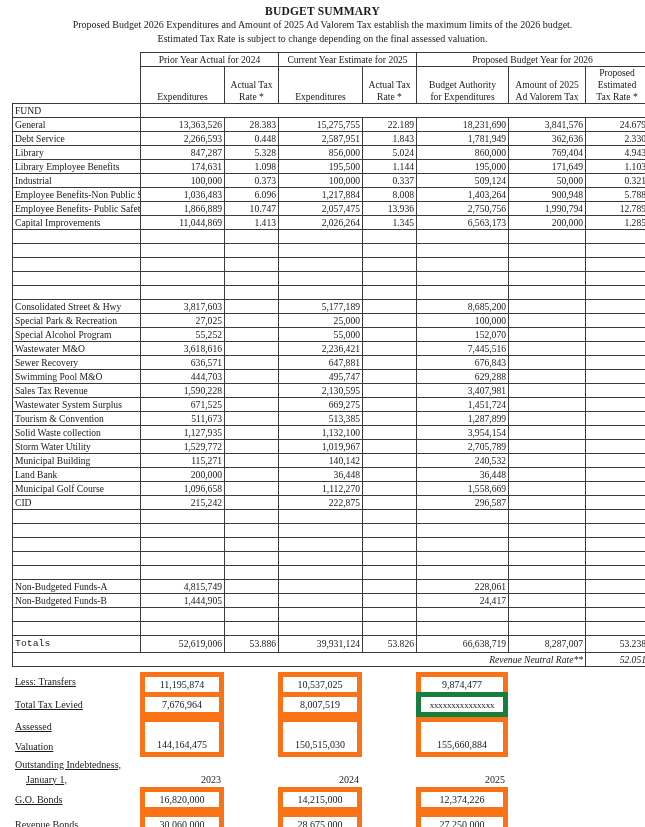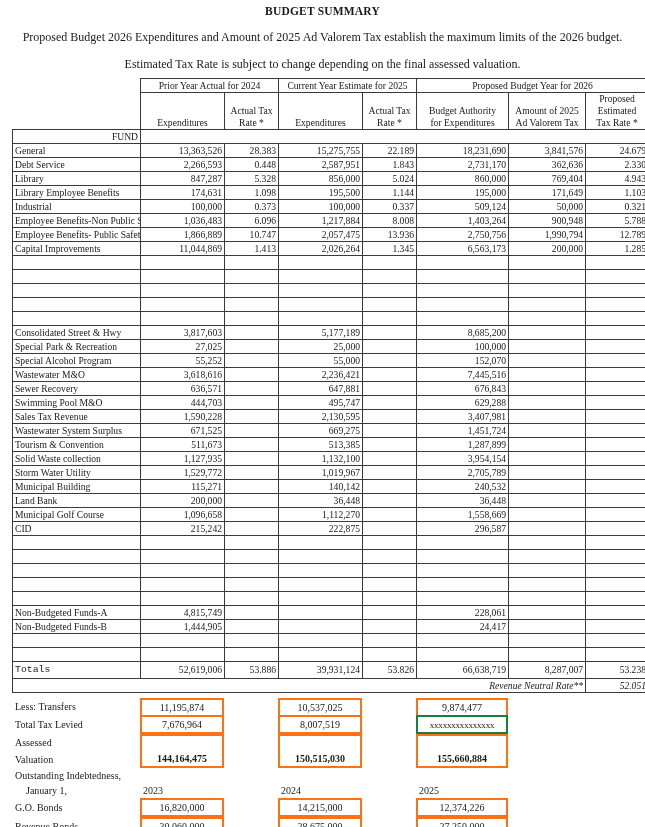--- a/index.html
+++ b/index.html
@@ -24,23 +24,22 @@
 
   
   .title-block { text-align: center; padding-top: 4px; }
   .doc-title {
     font-size: 11.5px;
     font-weight: bold;
     letter-spacing: 0.2px;
     line-height: 14px;
   }
   .doc-sub {
-    font-size: 12px;
+    font-size: 10px;
     line-height: 13.5px;
-    margin-top: 13px;
   }
 
   
   .main-table-wrap { padding: 7px 0 0 12px; }
   table.budget {
     border-collapse: collapse;
     table-layout: fixed;
     width: 621px;
     font-size: 9.6px;
   }
@@ -69,21 +68,21 @@
     height: 15px;
     vertical-align: middle;
   }
   .sub-head {
     text-align: center;
     vertical-align: bottom;
     height: 40px;
     line-height: 11.5px;
   }
   .fund-head {
-    text-align: right;
+    text-align: left;
     vertical-align: bottom;
     height: 14px;
   }
   td.lbl { text-align: left; padding-left: 2px; }
   td.val { text-align: right; padding-right: 4px; }
   td.blank { height: 13px; }
   tr.totals td { height: 16px; vertical-align: middle; }
   tr.totals td.lbl { font-size: 9.8px; font-family: Liberation Mono, monospace; }
   .rnr-label {
     text-align: right;
@@ -119,31 +118,31 @@
     vertical-align: middle;
     white-space: nowrap;
   }
   col.s-lbl  { width: 128px; }
   col.s-a    { width: 84px; }
   col.s-gap1 { width: 54px; }
   col.s-b    { width: 84px; }
   col.s-gap2 { width: 54px; }
   col.s-c    { width: 92px; }
   col.s-rest { width: 125px; }
-  td.s-label { text-align: left; }
+  td.s-label { text-align: left; text-decoration: underline; }
   td.s-label.indent { padding-left: 14px; }
   td.boxed {
-    border: 2px solid #f97316;
+    border: 5px solid #f97316;
     text-align: center;
   }
   td.boxed.open-bottom { border-bottom: none; }
-  td.boxed.open-top { border-top: none; font-weight: bold; }
-  td.yearhdr { text-align: left; }
+  td.boxed.open-top { border-top: none; }
+  td.yearhdr { text-align: right; }
   td.xcell {
-    border: 2px solid #15803d;
+    border: 5px solid #15803d;
     text-align: center;
     letter-spacing: -0.2px;
     font-size: 9px;
   }
 </style>
 </head>
 <body>
 
 <div class="page">
 
@@ -219,21 +218,21 @@
             <td class="val">18,231,690</td>
             <td class="val">3,841,576</td>
             <td class="val">24.679</td>
           </tr>
           <tr>
             <td class="lbl">Debt Service</td>
             <td class="val">2,266,593</td>
             <td class="val">0.448</td>
             <td class="val">2,587,951</td>
             <td class="val">1.843</td>
-            <td class="val">2,731,170</td>
+            <td class="val">1,781,949</td>
             <td class="val">362,636</td>
             <td class="val">2.330</td>
           </tr>
           <tr>
             <td class="lbl">Library</td>
             <td class="val">847,287</td>
             <td class="val">5.328</td>
             <td class="val">856,000</td>
             <td class="val">5.024</td>
             <td class="val">860,000</td>

